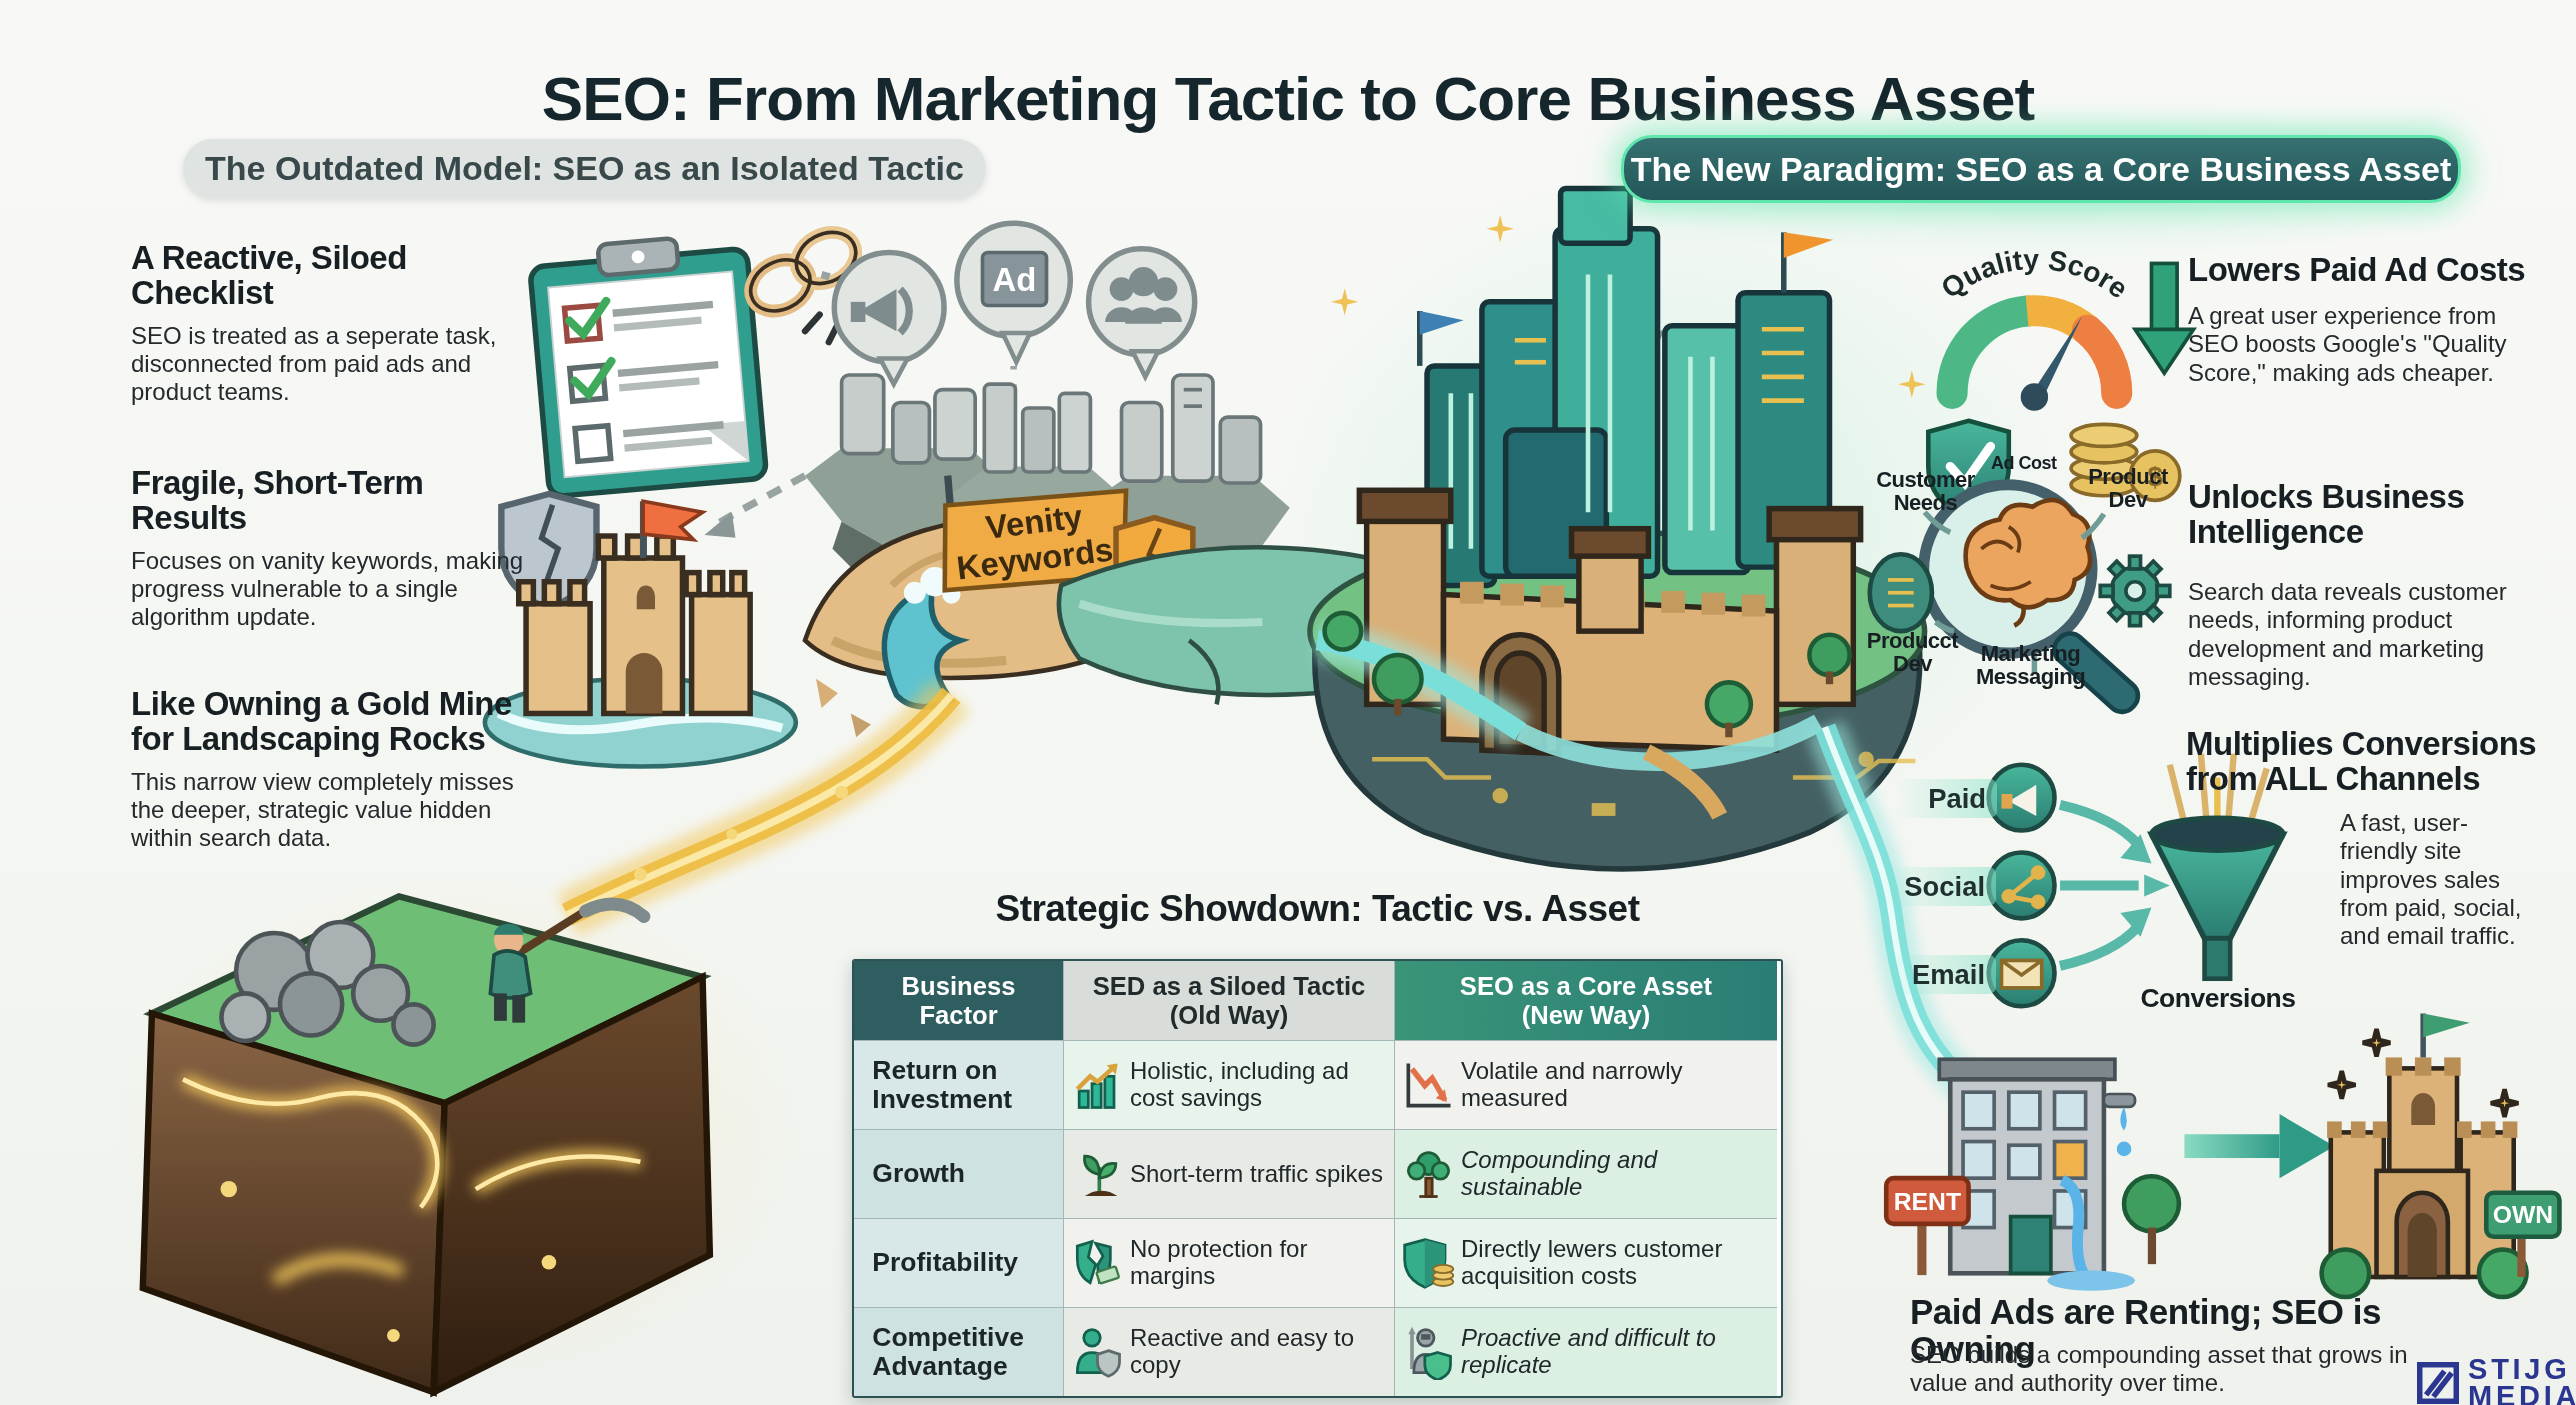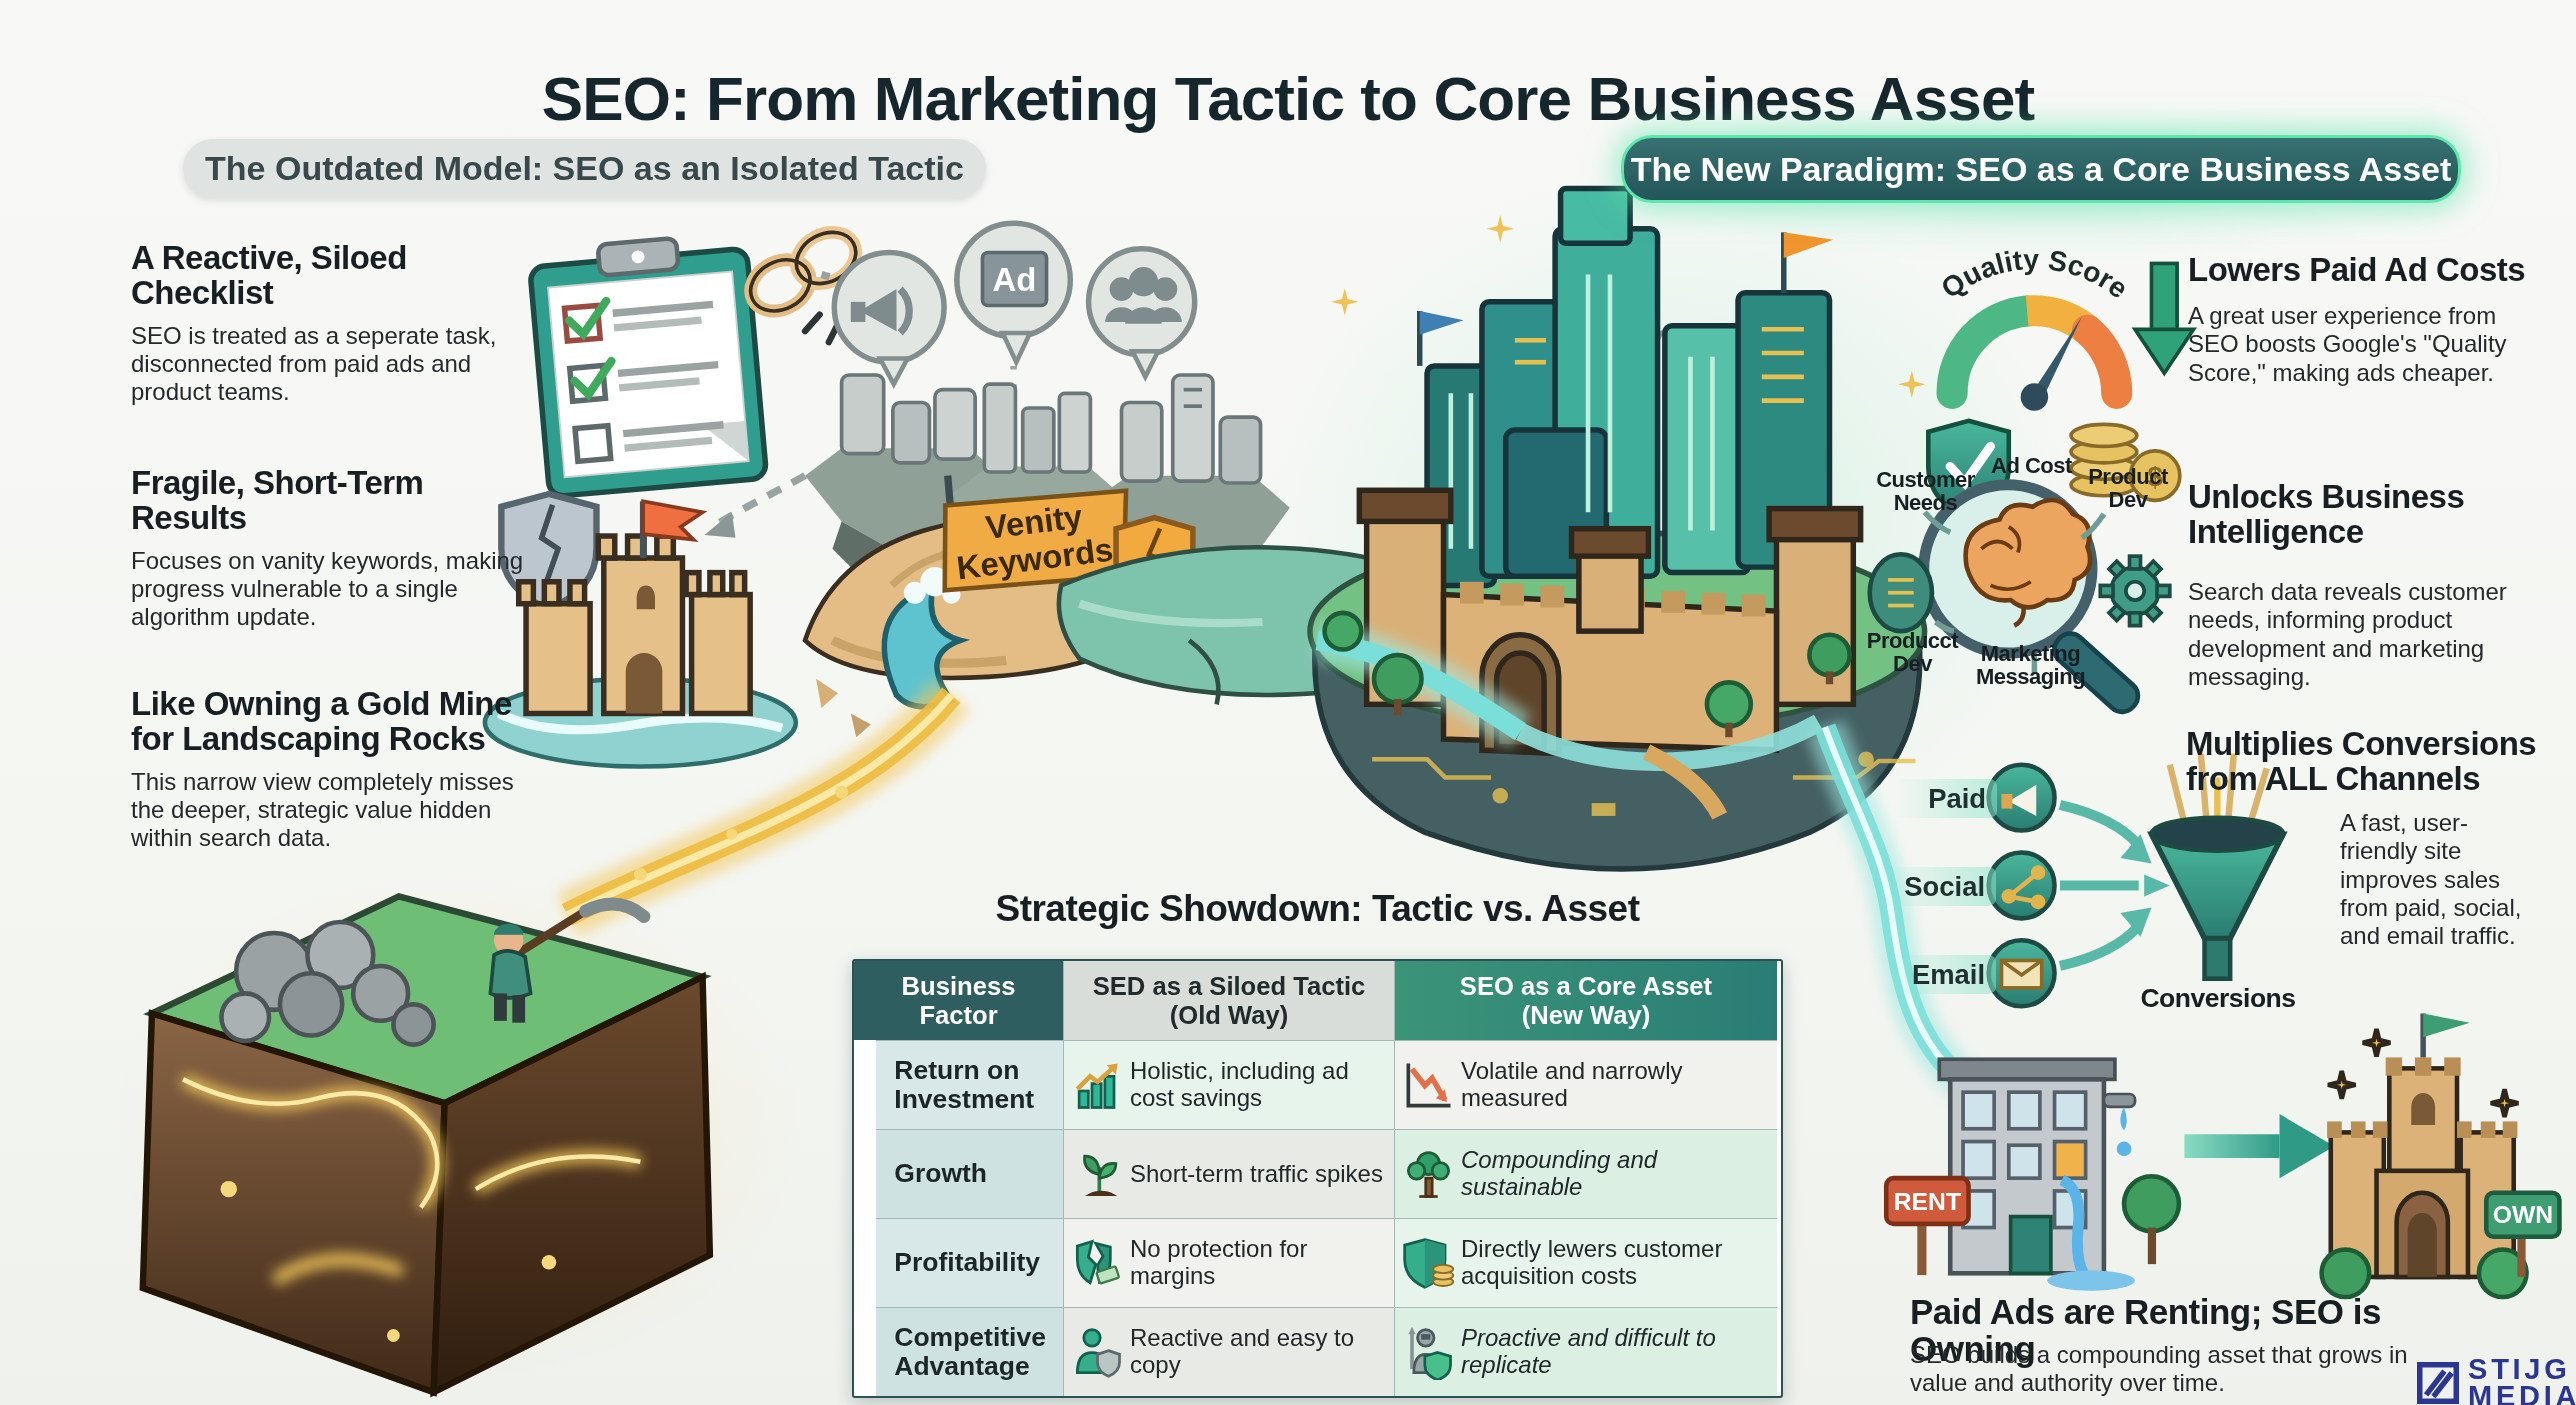--- a/index.html
+++ b/index.html
@@ -27,21 +27,21 @@
             overflow:hidden;box-shadow:0 5.5px 16.5px rgba(40,70,70,.25);background:#fff;}
   .cmp-table{display:grid;grid-template-columns:209px 331px 383px;}
   .cell{border-left:1.8px solid #a3b8b5;border-top:1.8px solid #a3b8b5;display:flex;align-items:center;}
   .cell.c0{border-left:none;}
   .cell.th{border-top:none;height:79px;justify-content:center;flex-direction:column;text-align:center;
            font-weight:bold;font-size:25.6px;line-height:1.12;}
   .th.th0{background:#2e5e60;color:#fff;padding:0 12.8px;}
   .th.th1{background:#d9ddda;color:#222b2b;}
   .th.th2{background:linear-gradient(90deg,#3a9478,#2a7d75);color:#fff;}
   .cell.bodyc{height:88px;}
-  .cell.factor{font-weight:bold;font-size:26.5px;color:#1c2627;padding-left:18.3px;line-height:1.1;margin-left:22px;}
+  .cell.factor{font-weight:bold;font-size:26.5px;color:#1c2627;padding-left:18.3px;line-height:1.1;}
   .f-a{background:#d8e8e8;} .f-b{background:#cfe2e2;}
   .o-a{background:#f1f1ed;} .o-b{background:#e8eae5;}
   .n-a{background:#e6f4eb;} .n-b{background:#dcefe3;font-style:italic;}
   .ticon{width:66px;display:flex;justify-content:center;flex:0 0 66px;}
   .ctext{font-size:24px;color:#20282a;line-height:1.12;padding-right:7.3px;}
 
   .logo{position:absolute;left:2417px;top:1356px;display:flex;align-items:center;gap:9.1px;}
   .logo .txt{font-weight:bold;color:#2a3690;font-size:29px;line-height:.92;letter-spacing:3.7px;}
 
   svg text{font-family:"Liberation Sans","DejaVu Sans",sans-serif;}
@@ -568,21 +568,21 @@
     <div class="bd" style="font-size:24px;margin-top:11px;">Focuses on vanity keywords, making progress vulnerable to a single algorithm update.</div>
   </div>
 
   <div class="t" style="left:131px;top:686px;width:416px;">
     <div class="hd" style="font-size:33px;">Like Owning a Gold Mine for Landscaping Rocks</div>
     <div class="bd" style="font-size:24px;margin-top:11px;">This narrow view completely misses the deeper, strategic value hidden within search data.</div>
   </div>
 
   <div class="t hd" style="left:2188px;top:252px;width:348px;font-size:33px;">Lowers Paid Ad Costs</div>
   <div class="t bd" style="left:2188px;top:302px;width:340px;font-size:24px;">A great user experience from SEO boosts Google's "Quality Score," making ads cheaper.</div>
-  <div class="t hd" style="left:1991px;top:454px;width:119px;font-size:22px;">Ad Cost</div>
+  <div class="t hd" style="left:1991px;top:454px;width:119px;font-size:18px;">Ad Cost</div>
 
   <div class="t hd" style="left:2188px;top:479px;width:320px;font-size:33px;">Unlocks Business Intelligence</div>
   <div class="t bd" style="left:2188px;top:578px;width:337px;font-size:24px;">Search data reveals customer needs, informing product development and marketing messaging.</div>
   <div class="t hd center" style="left:1866px;top:468px;width:119px;font-size:22px;line-height:1.05;">Customer Needs</div>
   <div class="t hd center" style="left:2073px;top:465px;width:110px;font-size:22px;line-height:1.05;">Product Dev</div>
   <div class="t hd center" style="left:1853px;top:629px;width:119px;font-size:22px;line-height:1.05;">Producct Dev</div>
   <div class="t hd center" style="left:1948px;top:642px;width:165px;font-size:22px;line-height:1.05;">Marketing Messaging</div>
 
   <div class="t hd" style="left:2186px;top:726px;width:357px;font-size:33px;">Multiplies Conversions from ALL Channels</div>
   <div class="t bd" style="left:2340px;top:809px;width:196px;font-size:24px;">A fast, user-friendly site improves sales from paid, social, and email traffic.</div>

